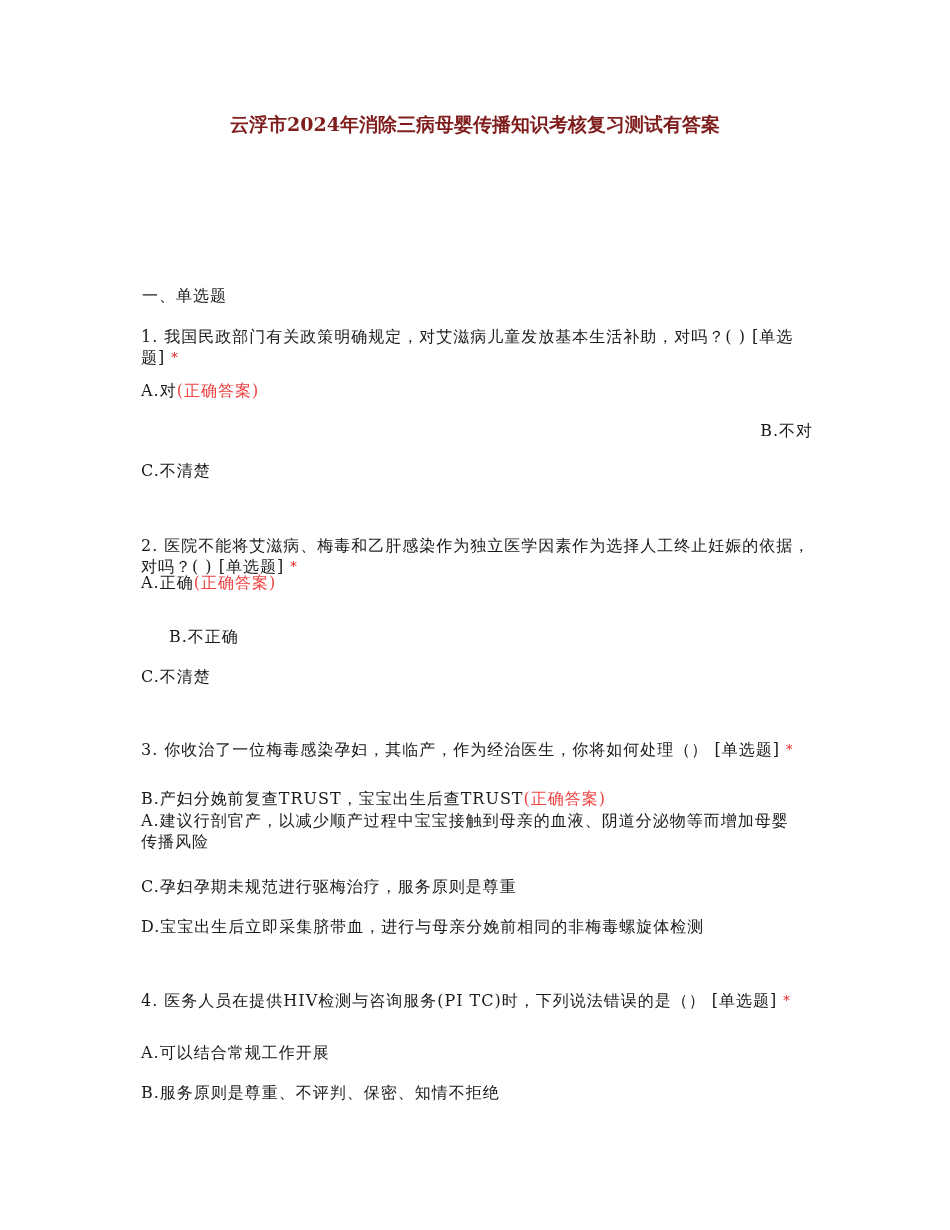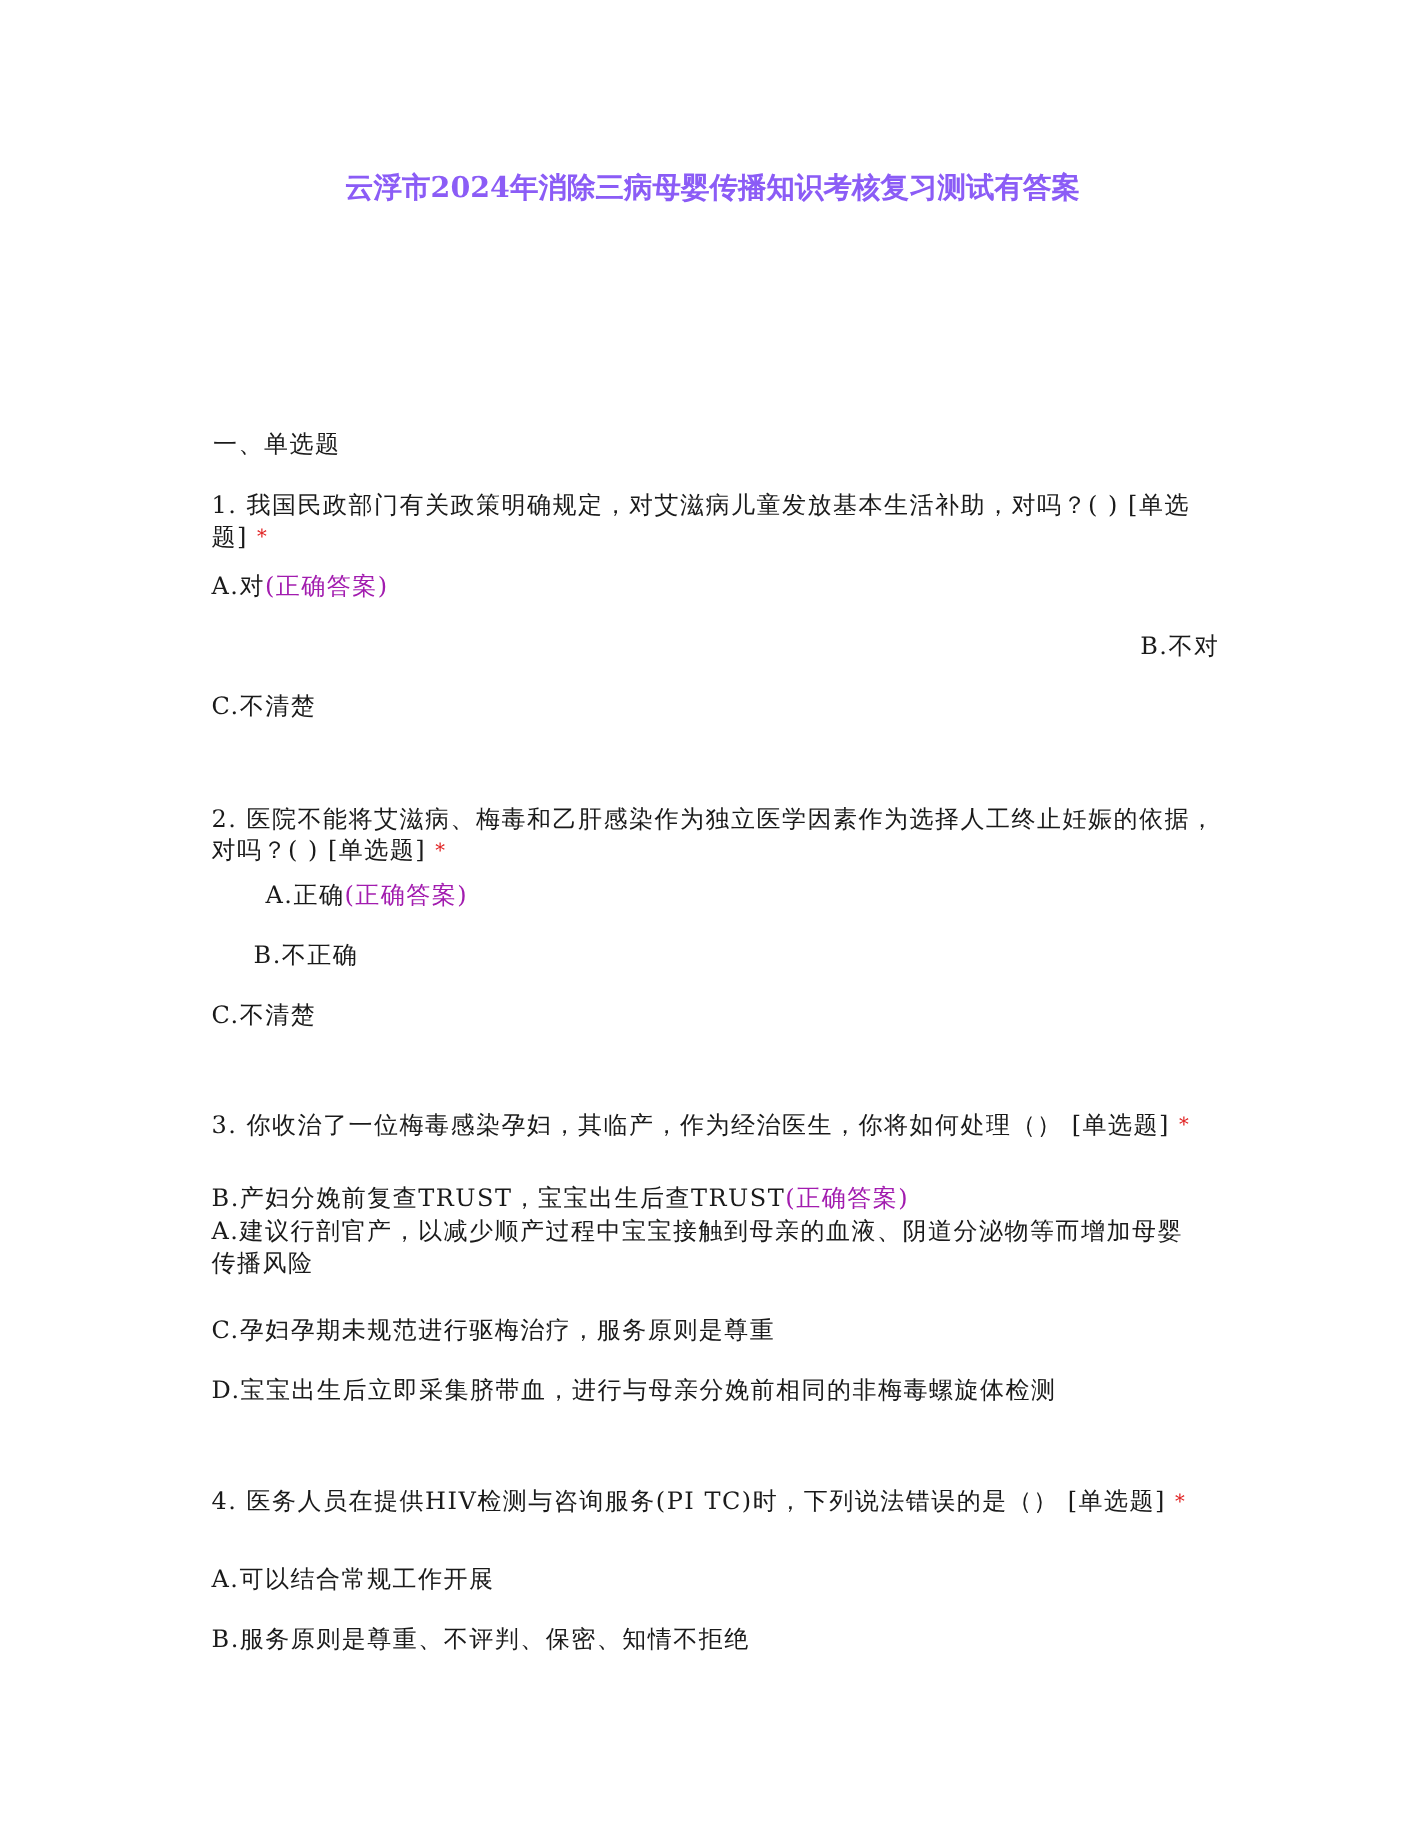--- a/index.html
+++ b/index.html
@@ -18,21 +18,21 @@
     .page-title {
       position: absolute;
       top: 112px;
       left: 0;
       width: 950px;
       text-align: center;
       font-family: "DejaVu Serif", "Liberation Serif", serif;
       font-weight: bold;
       font-size: 19px;
       letter-spacing: 0px;
-      color: #8b5cf6;
+      color: #7f1d1d;
     }
     .section-heading {
       position: absolute;
       left: 142px;
       top: 286px;
       font-size: 16px;
       letter-spacing: 1px;
     }
     .question {
       position: absolute;
@@ -51,21 +51,21 @@
       margin-left: 6px;
       vertical-align: 1px;
     }
     .option {
       margin: 0;
       font-size: 16px;
       line-height: 21px;
       letter-spacing: 1px;
     }
     .correct-tag {
-      color: #a21caf;
+      color: #ef4444;
       text-align: right;
     }
   </style>
 </head>
 <body>
 
 <div class="page-title">云浮市2024年消除三病母婴传播知识考核复习测试有答案</div>
 
 <div class="section-heading">一、单选题</div>
 
@@ -78,21 +78,21 @@
 <div class="question" style="top:420px;text-align:right;">
   <p class="option"><span>B.不对</span></p>
 </div>
 <div class="question" style="top:460px;">
   <p class="option"><span>C.不清楚</span></p>
 </div>
 
 <div class="question" style="top:535px;">
   <p class="q-stem"><span>2. 医院不能将艾滋病、梅毒和乙肝感染作为独立医学因素作为选择人工终止妊娠的依据，对吗？( )  [单选题]</span><span class="required-star">*</span></p>
 </div>
-<div class="question" style="top:586px;margin-left:36px;">
+<div class="question" style="top:572px;">
   <p class="option"><span>A.正确</span><span class="correct-tag">(正确答案)</span></p>
 </div>
 <div class="question" style="top:626px;margin-left:28px;">
   <p class="option"><span>B.不正确</span></p>
 </div>
 <div class="question" style="top:666px;">
   <p class="option"><span>C.不清楚</span></p>
 </div>
 
 <div class="question" style="top:739px;">

